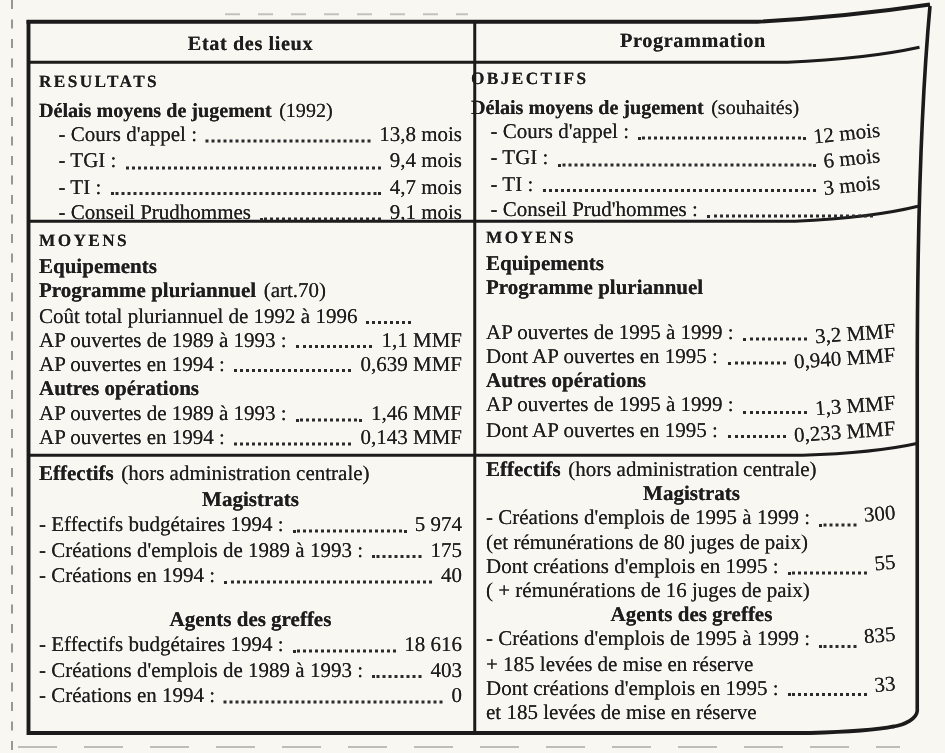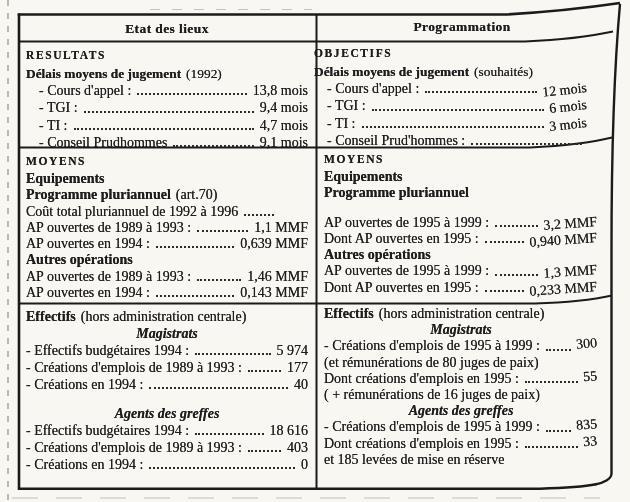--- a/index.html
+++ b/index.html
@@ -24,21 +24,21 @@
   .s3r .line{line-height:16.2px;}
   .b{font-weight:700;}
   .title{font-size:13.4px;}
   .note{margin-left:5px;font-weight:400;}
   .ind{padding-left:13px;}
   .lbl{white-space:nowrap;}
   .leader{flex:1 1 auto;min-width:8px;border-bottom:2px dotted #2b2b2b;
           margin:0 6px 4px 6px;}
   .leader.short{flex:0 0 30px;}
   .val{white-space:nowrap;}
-  .group{font-weight:700;text-align:center;display:block;width:100%;font-style:italic;}
+  .group{font-weight:700;text-align:center;display:block;width:100%;}
   .sp{height:12px;}
   .sp2{height:13px;}
   
   .s1r .val,.s2r .val,.s3r .val{display:inline-block;transform-origin:100% 100%;}
   .s1r .val{transform:rotate(-6deg) translateY(-1px);}
   .s2r .val{transform:rotate(-4deg) translateY(-1px);}
   .s3r .val{transform:rotate(-5deg) translateY(-3px);}
 </style>
 </head>
 <body>
@@ -203,21 +203,21 @@
       <span class="group">Magistrats</span>
     </div>
     <div class="line">
       <span class="lbl">- Effectifs budgétaires 1994 :</span>
       <span class="leader"></span>
       <span class="val">5 974</span>
     </div>
     <div class="line">
       <span class="lbl">- Créations d'emplois de 1989 à 1993 :</span>
       <span class="leader"></span>
-      <span class="val">177</span>
+      <span class="val">175</span>
     </div>
     <div class="line">
       <span class="lbl">- Créations en 1994 :</span>
       <span class="leader"></span>
       <span class="val">40</span>
     </div>
     <div class="sp"></div>
     <div class="line">
       <span class="group">Agents des greffes</span>
     </div>
@@ -264,20 +264,23 @@
     </div>
     <div class="line">
       <span class="group">Agents des greffes</span>
     </div>
     <div class="line">
       <span class="lbl">- Créations d'emplois de 1995 à 1999 :</span>
       <span class="leader"></span>
       <span class="val">835</span>
     </div>
     <div class="line">
+      <span class="lbl">+ 185 levées de mise en réserve</span>
+    </div>
+    <div class="line">
       <span class="lbl">Dont créations d'emplois en 1995 :</span>
       <span class="leader"></span>
       <span class="val">33</span>
     </div>
     <div class="line">
       <span class="lbl">et 185 levées de mise en réserve</span>
     </div>
   </div>
 
 </div>

